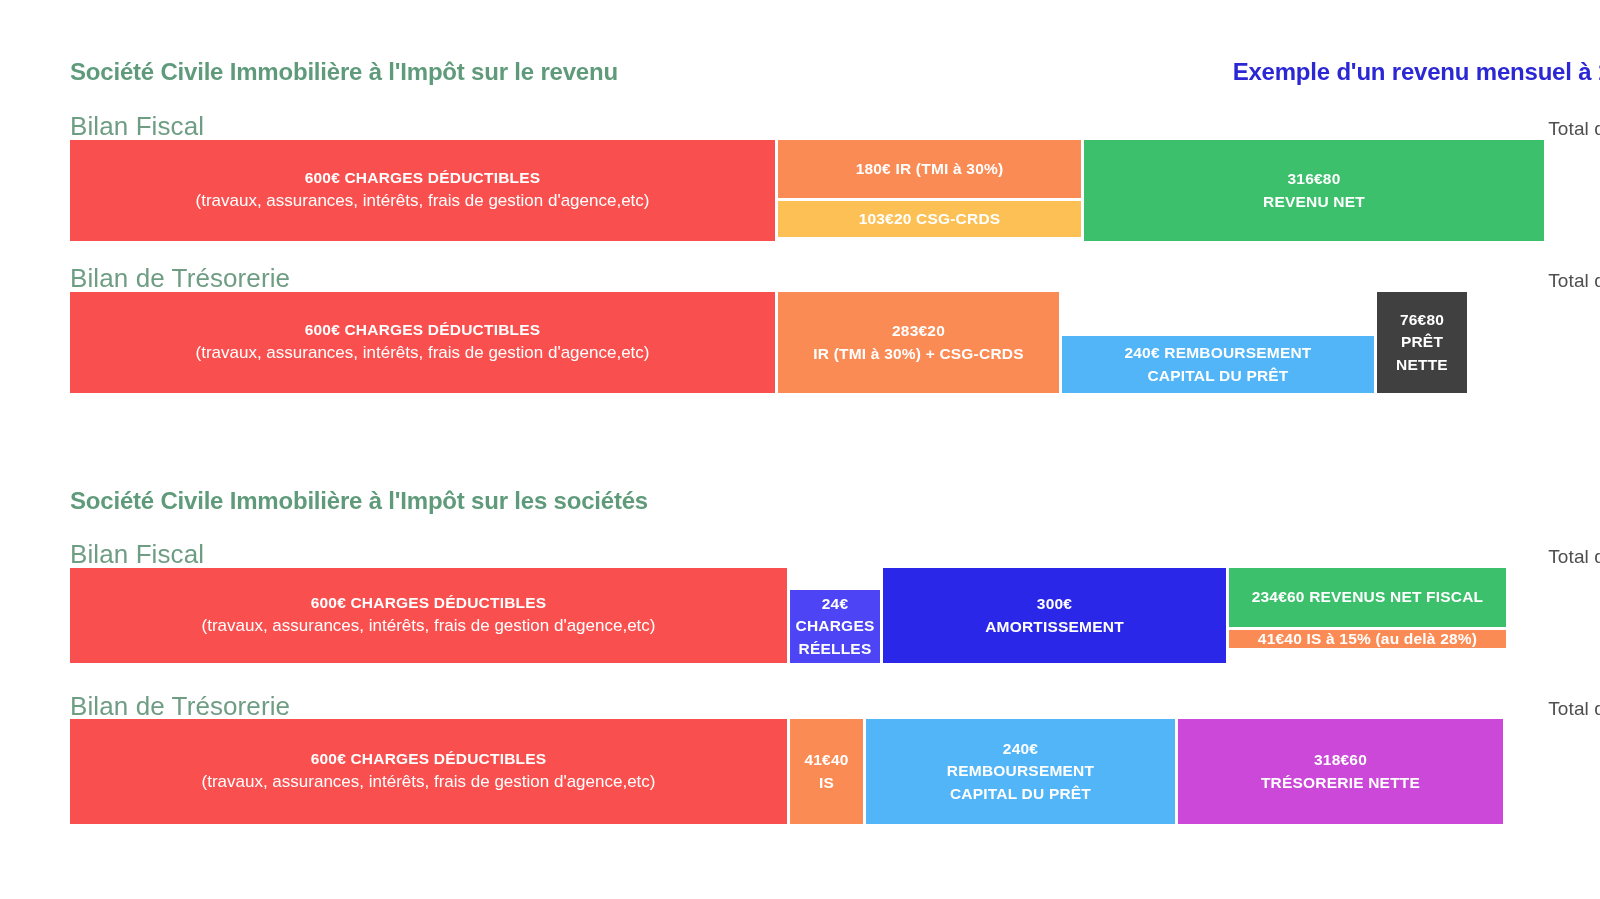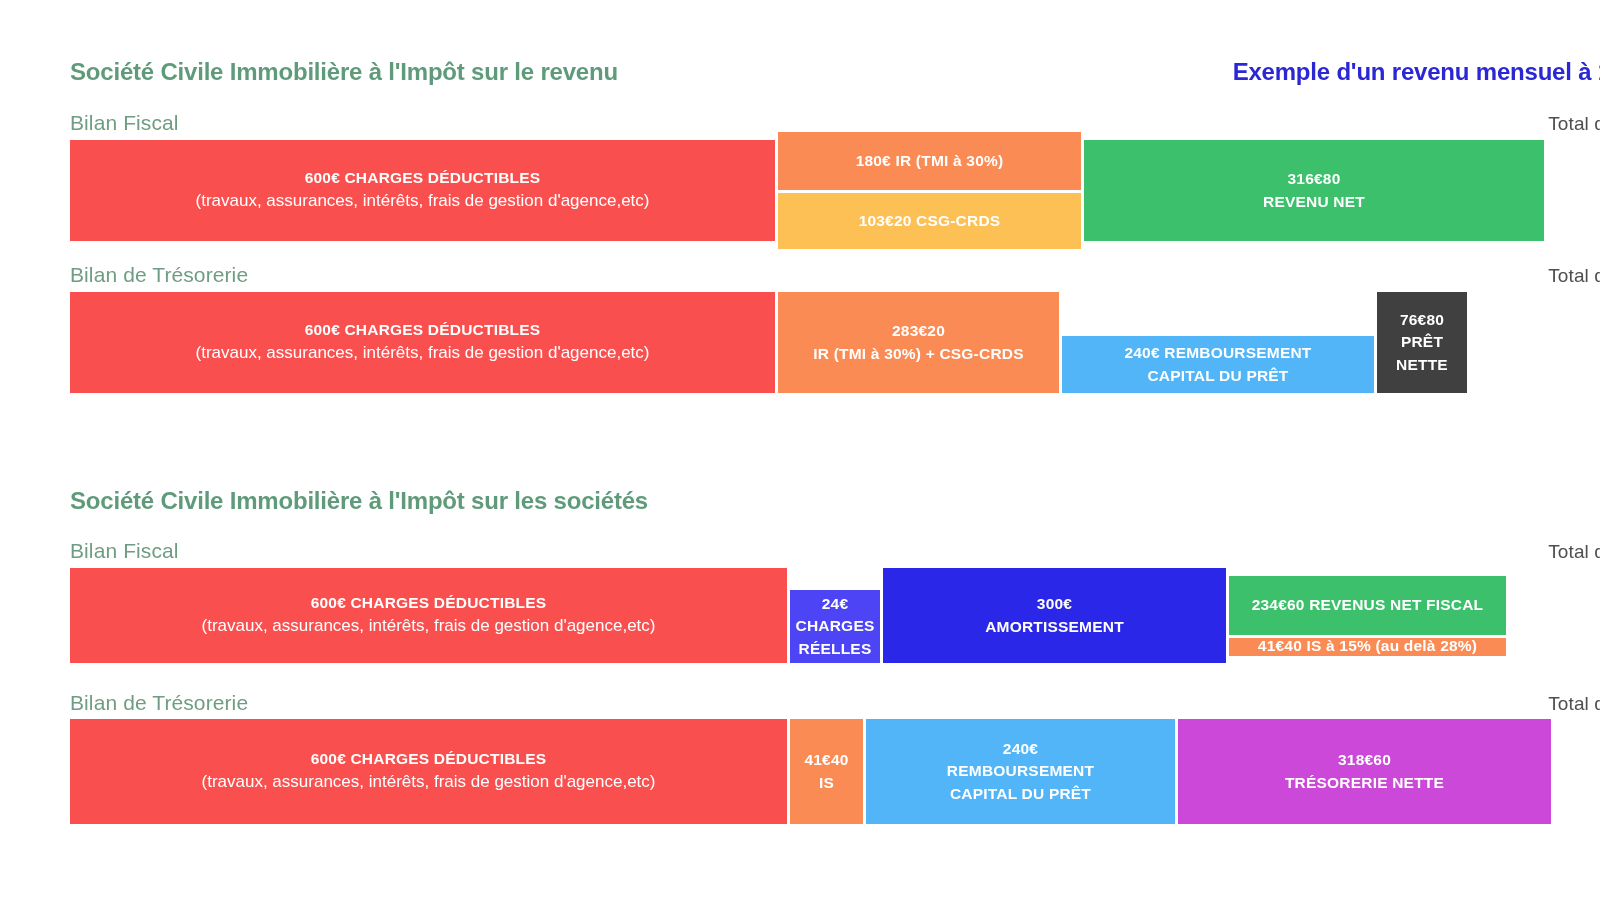--- a/index.html
+++ b/index.html
@@ -45,21 +45,21 @@
   }
 
   
   .bilan-row {
     display: flex;
     align-items: baseline;
     justify-content: space-between;
     padding: 0 70px 0 70px;
   }
   .bilan-label {
-    font-size: 21px;
+    font-size: 26px;
     color: #6f9d83;
     font-weight: normal;
     letter-spacing: 0.1px;
   }
   .total-label {
     font-size: 19px;
     color: #4e4e4e;
     letter-spacing: 0.1px;
   }
 
@@ -90,21 +90,20 @@
   .seg .line-reg {
     font-weight: normal;
     font-size: 17px;
     line-height: 1.45;
     letter-spacing: 0px;
   }
   .stack {
     display: flex;
     flex-direction: column;
     gap: 3px;
-    justify-content: center;
   }
   .stack > .seg { flex: none; }
 </style>
 </head>
 <body>
 
 <div class="page">
 
   <div class="section-head" style="position:absolute; left:0; top:58px; width:1600px;">
     <div class="section-title">Société Civile Immobilière à l'Impôt sur le revenu</div>
@@ -118,21 +117,21 @@
 
   <div class="bar" style="position:absolute; left:0; top:140px; width:1600px; height:101px;">
     <div class="seg" style="background:#f9504f; width:705px;">
       <div class="line-bold">600€ CHARGES DÉDUCTIBLES</div>
       <div class="line-reg">(travaux, assurances, intérêts, frais de gestion d'agence,etc)</div>
     </div>
     <div class="stack" style="width:303px;">
       <div class="seg" style="background:#fb8b54; height:58px;">
         <div class="line-bold">180€ IR (TMI à 30%)</div>
       </div>
-      <div class="seg" style="background:#fdc055; height:56px;">
+      <div class="seg" style="background:#fdc055; height:36px;">
         <div class="line-bold">103€20 CSG-CRDS</div>
       </div>
     </div>
     <div class="seg" style="background:#3cc06c; width:460px;">
       <div class="line-bold">316€80</div>
       <div class="line-bold">REVENU NET</div>
     </div>
   </div>
 
   <div class="bilan-row" style="position:absolute; left:0; top:263px; width:1600px;">
@@ -206,19 +205,19 @@
     </div>
     <div class="seg" style="background:#fb8b54; width:73px;">
       <div class="line-bold">41€40</div>
       <div class="line-bold">IS</div>
     </div>
     <div class="seg" style="background:#52b5f8; width:309px;">
       <div class="line-bold">240€</div>
       <div class="line-bold">REMBOURSEMENT</div>
       <div class="line-bold">CAPITAL DU PRÊT</div>
     </div>
-    <div class="seg" style="background:#cb48d8; width:373px;">
+    <div class="seg" style="background:#cb48d8; width:325px;">
       <div class="line-bold">318€60</div>
       <div class="line-bold">TRÉSORERIE NETTE</div>
     </div>
   </div>
 
 </div>
 
 </body></html>

